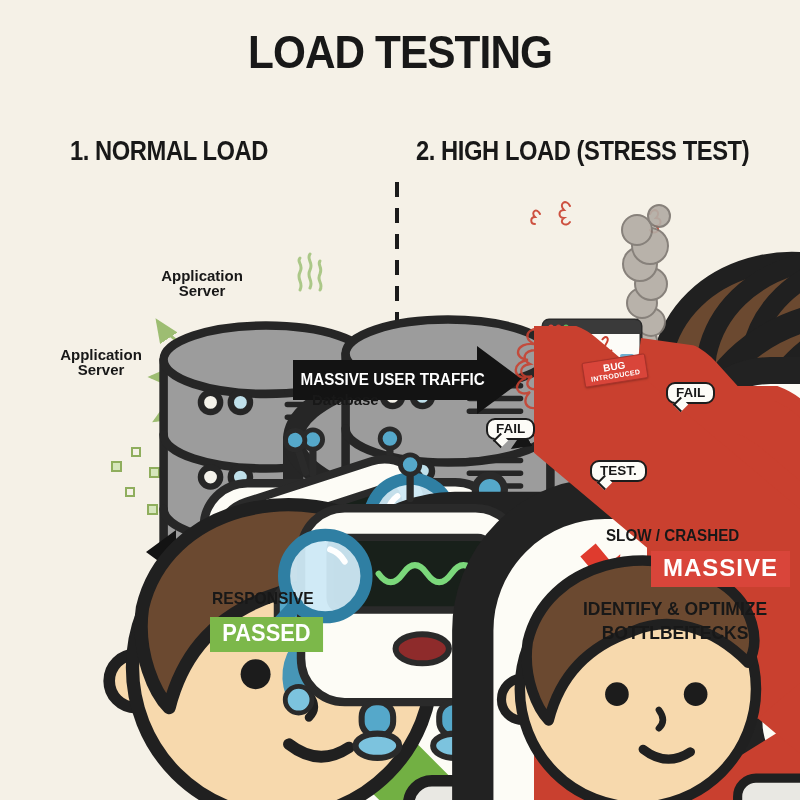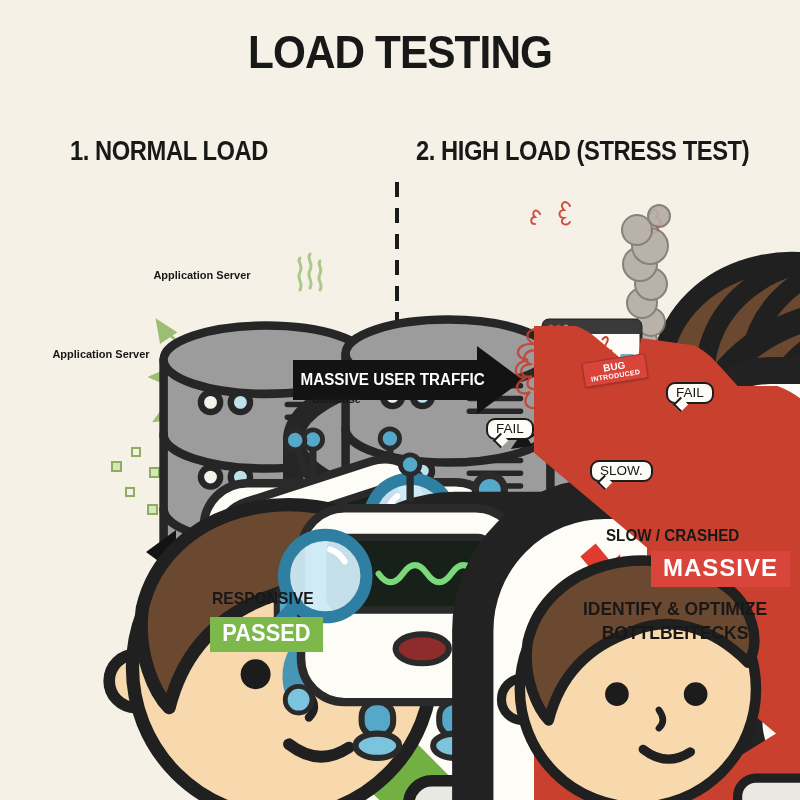--- a/index.html
+++ b/index.html
@@ -8,35 +8,35 @@
     font-family:"Liberation Sans",sans-serif;color:var(--ink,#181818);}
   .stage svg.art{position:absolute;inset:0;z-index:1;}
   .ovl{position:absolute;z-index:2;white-space:nowrap;}
   .divider{position:absolute;z-index:0;left:395px;top:182px;width:4px;height:522px;
     background:repeating-linear-gradient(to bottom,#1b1b1b 0 15px,transparent 15px 26px);}
   .title{left:0;top:24px;width:800px;text-align:center;font-size:47px;font-weight:bold;
     letter-spacing:-1px;transform:scaleX(.9);}
   .hdr{font-size:27px;font-weight:bold;letter-spacing:-.5px;transform:scaleX(.88);transform-origin:left top;}
   .h1{left:70px;top:136px;}
   .h2{left:416px;top:136px;}
-  .lbl{font-weight:bold;font-size:11px;line-height:15px;}
+  .lbl{font-weight:bold;font-size:15px;line-height:15px;}
   .app-top{left:150px;top:268px;width:104px;text-align:center;white-space:normal;}
   .app-left{left:50px;top:347px;width:102px;text-align:center;white-space:normal;}
   .database{left:312px;top:392px;}
   .traffic{left:296px;top:366px;width:182px;height:28px;line-height:28px;text-align:center;
     color:#fff;font-weight:bold;font-size:16px;transform:scaleX(.95);}
   .responsive{left:212px;top:589px;font-size:17px;font-weight:bold;transform:scaleX(.92);transform-origin:left top;}
   .badge{color:#fff;font-weight:bold;transform-origin:left top;}
   .passed{left:210px;top:617px;font-size:23px;padding:3px 13px 5px;background:var(--passed-green,#7cb84a);transform:scaleX(.95);}
   .failed{left:651px;top:551px;font-size:24px;padding:3px 12px 5px;background:var(--failed-red,#d9453a);letter-spacing:1px;}
   .slow{left:606px;top:526px;font-size:16.5px;font-weight:bold;transform:scaleX(.92);transform-origin:left top;}
   .identify{left:568px;top:597px;width:214px;text-align:center;font-size:19px;font-weight:bold;
     line-height:24px;transform:scaleX(.92);white-space:normal;}
   .fail-bubble{background:#fdfcf7;border:2.5px solid #1c1c1c;border-radius:9px;
-    padding:1px 8px 2px;font-weight:normal;font-size:13.5px;}
+    padding:1px 8px 2px;font-weight:bold;font-size:13.5px;}
   .fail-bubble::after{content:"";position:absolute;left:7px;bottom:-8px;width:9px;height:9px;
     background:#fdfcf7;border-left:2.5px solid #1c1c1c;border-bottom:2.5px solid #1c1c1c;transform:rotate(45deg);}
   .fb1{left:486px;top:418px;}
   .fb2{left:666px;top:382px;}
   .fb3{left:590px;top:460px;}
   .bug{left:583px;top:358px;background:var(--failed-red,#d9453a);color:#fff;padding:3px 6px 2px;
     transform:rotate(-9deg);text-align:center;border-radius:2px;border:1px solid #a9322a;
     box-shadow:0 1px 2px rgba(0,0,0,.25);}
   .bug .l1{display:block;font-size:10px;font-weight:bold;line-height:10px;}
   .bug .l2{display:block;font-size:7px;font-weight:bold;line-height:8px;letter-spacing:.3px;}
@@ -340,21 +340,21 @@
   <div class="ovl responsive">RESPONSIVE</div>
   <div class="ovl badge passed">PASSED</div>
 
   <div class="ovl bug">
     <span class="l1">BUG</span>
     <span class="l2">INTRODUCED</span>
   </div>
 
   <div class="ovl fail-bubble fb1">FAIL</div>
   <div class="ovl fail-bubble fb2">FAIL</div>
-  <div class="ovl fail-bubble fb3">SLOW.</div>
+  <div class="ovl fail-bubble fb3">TEST.</div>
 
   <div class="ovl slow">SLOW / CRASHED</div>
   <div class="ovl badge failed">MASSIVE</div>
 
   <div class="ovl identify">
     <span>IDENTIFY &amp; OPTIMIZE</span><br>
     <span>BOTTLBEITECKS</span>
   </div>
 </div>
 

